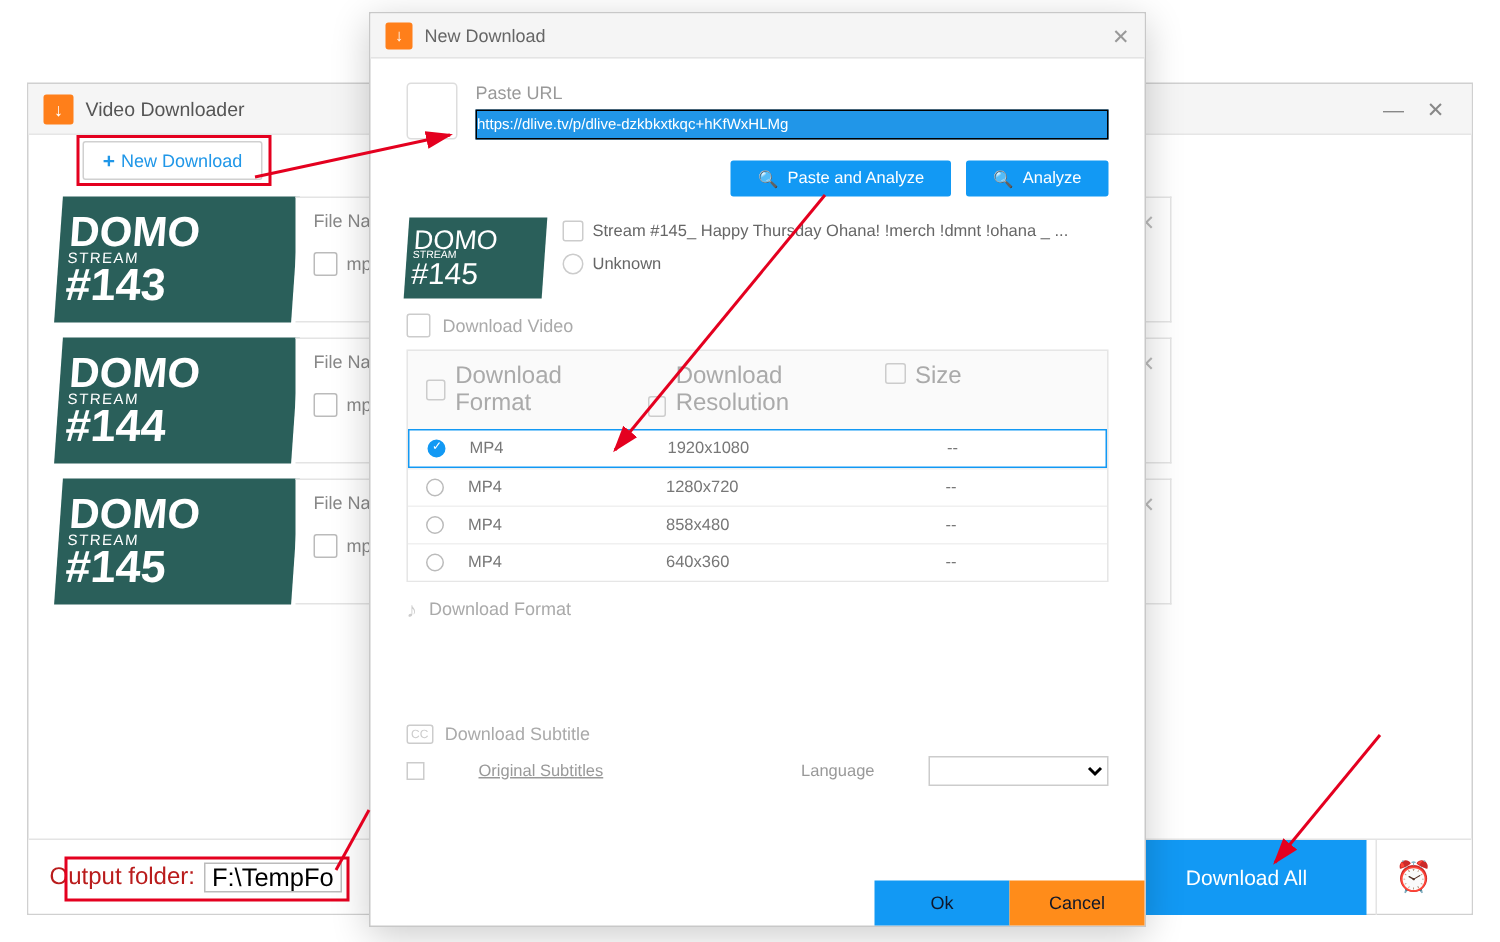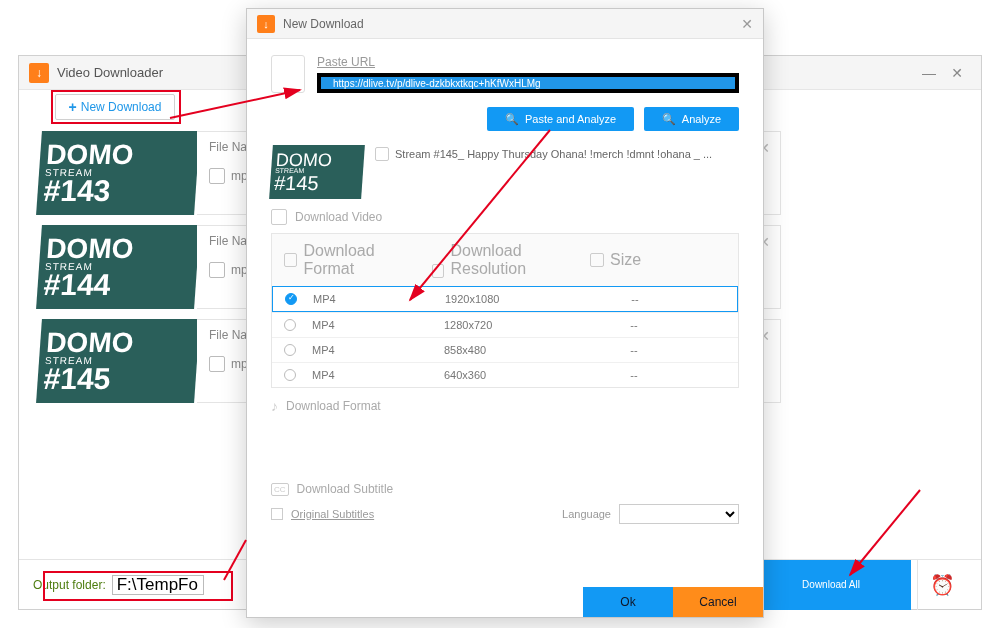--- a/index.html
+++ b/index.html
@@ -21,38 +21,38 @@
   .thumb .l1 { font-size: 28px; font-weight: 900; }
   .thumb .l2 { font-size: 10px; letter-spacing: 1px; }
   .thumb .l3 { font-size: 30px; font-weight: 900; }
   .queue-info { flex: 1; border: 1px solid #e4e4e4; border-left: none; background: #fff; padding: 8px 12px; font-size: 12px; color: #666; position: relative; }
   .queue-info .filelabel { color: #888; margin-bottom: 14px; }
   .queue-info .format { display: flex; align-items: center; gap: 6px; color: #888; }
   .queue-info .format .ico { width: 16px; height: 16px; border: 1px solid #bbb; border-radius: 2px; }
   .queue-info .close { position: absolute; right: 10px; top: 8px; color: #bbb; font-size: 14px; cursor: pointer; }
 
   .footer { position: absolute; left: 0; right: 0; bottom: 0; height: 50px; border-top: 1px solid #e4e4e4; display: flex; align-items: center; padding: 0 14px; gap: 6px; background: #fff; }
-  .footer-label { font-size: 12px; color: #4d7c0f; }
+  .footer-label { font-size: 16px; color: #b91c1c; }
   .folder-input { border: 1px solid #bbb; font-size: 17px; padding: 2px 4px; width: 92px; height: 20px; }
   .folder-highlight { border: 2px solid #e4001f; padding: 3px 6px; position: absolute; left: 24px; bottom: 8px; width: 190px; height: 30px; pointer-events: none; }
-  .dl-all { margin-left: auto; background: #1299f4; color: #fff; height: 50px; width: 160px; border: none; font-size: 10px; cursor: pointer; }
+  .dl-all { margin-left: auto; background: #1299f4; color: #fff; height: 50px; width: 160px; border: none; font-size: 14px; cursor: pointer; }
   .alarm-btn { width: 50px; height: 50px; display: flex; align-items: center; justify-content: center; color: #1299f4; border-left: 1px solid #e4e4e4; font-size: 20px; cursor: pointer; }
 
   
   .modal { position: absolute; left: 246px; top: 8px; width: 518px; height: 610px; background: #fff; border: 1px solid #c8c8c8; box-shadow: 0 6px 24px rgba(0,0,0,0.2); display: flex; flex-direction: column; }
   .modal-title { height: 30px; background: #f5f5f5; display: flex; align-items: center; padding: 0 10px; font-size: 12px; color: #666; border-bottom: 1px solid #e4e4e4; }
   .modal-title .logo { width: 18px; height: 18px; background: #ff7f1a; margin-right: 8px; color: #fff; display: flex; align-items: center; justify-content: center; font-size: 11px; border-radius: 2px; }
   .modal-title .close { margin-left: auto; color: #999; font-size: 14px; cursor: pointer; }
 
   .modal-body { flex: 1; padding: 16px 24px 0 24px; overflow: hidden; position: relative; font-size: 12px; color: #888; }
   .paste-area { display: flex; gap: 12px; align-items: flex-start; }
   .paste-ico { width: 34px; height: 38px; border: 1px solid #ddd; border-radius: 3px; }
   .paste-right { flex: 1; }
-  .paste-label { font-size: 12px; color: #999; margin-bottom: 4px; text-decoration: underline; }
-  .url-input { width: 100%; height: 20px; border: 4px solid #000000; background: #2196e8; color: #fff; font-size: 10px; padding: 0 12px; }
+  .paste-label { font-size: 12px; color: #999; margin-bottom: 4px; }
+  .url-input { width: 100%; height: 20px; border: 1px solid #000000; background: #2196e8; color: #fff; font-size: 10px; padding: 0 0; }
 
   .analyze-row { display: flex; gap: 10px; justify-content: flex-end; margin: 14px 0 14px 0; }
   .btn-blue { background: #1299f4; color: #fff; border: none; height: 24px; font-size: 11px; padding: 0 18px; display: flex; align-items: center; gap: 6px; cursor: pointer; border-radius: 2px; }
 
   .section-head { display: flex; align-items: center; gap: 8px; margin: 8px 0; color: #aaa; font-size: 12px; }
   .section-head .ico { width: 16px; height: 16px; border: 1px solid #ccc; border-radius: 50%; }
   .section-head .ico.sq { border-radius: 2px; }
 
   .info-row { display: flex; gap: 12px; margin-bottom: 10px; }
   .mini-thumb { width: 92px; height: 54px; background: #2a5f5a; color: #fff; font-family: Impact, Arial Black, sans-serif; display: flex; flex-direction: column; justify-content: center; padding-left: 4px; line-height: 0.9; transform: skewX(-4deg); }
@@ -60,32 +60,32 @@
   .mini-thumb .l2 { font-size: 7px; }
   .mini-thumb .l3 { font-size: 20px; }
   .info-text { flex: 1; font-size: 11px; color: #666; padding-top: 2px; }
   .info-text .line { display: flex; align-items: center; gap: 6px; margin-bottom: 8px; }
   .info-text .lico { width: 14px; height: 14px; border: 1px solid #ccc; border-radius: 2px; }
 
   .format-table { border: 1px solid #e6e6e6; background: #fafafa; }
   .ft-head { display: flex; padding: 8px 12px; color: #aaa; font-size: 16px; gap: 8px; }
   .ft-head .c1 { width: 140px; display:flex; align-items:center; gap:6px;}
   .ft-head .c2 { width: 150px; display:flex; align-items:flex-end; gap:6px;}
-  .ft-head .c3 { width: 80px; display:flex; align-items:center; gap:6px;}
+  .ft-head .c3 { width: 80px; display:flex; align-items:flex-start; gap:6px;}
   .ft-head .hico { width:14px; height:14px; border:1px solid #ccc; border-radius:2px;}
   .ft-row { display: flex; padding: 6px 12px; font-size: 11px; color: #777; align-items: center; background:#fff; border-top:1px solid #f0f0f0;}
   .ft-row.sel { border: 1px solid #1299f4; background: #fff; }
   .ft-row .radio { width: 12px; height: 12px; border-radius: 50%; border: 1px solid #bbb; margin-right: 16px; }
   .ft-row.sel .radio { background: #1299f4; border-color:#1299f4; position:relative;}
   .ft-row.sel .radio::after{content:'✓'; color:#fff; font-size:8px; position:absolute; left:2px; top:-1px;}
   .ft-row .c1 { width: 112px; }
   .ft-row .c2 { width: 150px; margin-left: 20px; }
   .ft-row .c3 { width: 80px; text-align:center; }
 
-  .subtitle-row { display:flex; align-items:center; gap:8px; margin:6px 0 0 0; font-size:11px; color:#999; }
+  .subtitle-row { display:flex; align-items:center; gap:36px; margin:6px 0 0 0; font-size:11px; color:#999; }
   .subtitle-row .chk { width:12px; height:12px; border:1px solid #ccc; }
   .subtitle-row .lang-sel { border:1px solid #ccc; width:120px; height:20px; background:#fff; }
 
   .modal-footer { height: 30px; display: flex; justify-content: flex-end; }
   .modal-footer button { width: 90px; border: none; color: #0f172a; font-size: 12px; cursor: pointer; }
   .btn-ok { background: #1299f4; }
   .btn-cancel { background: #ff8c1a; }
 
   
   .arrow-svg { position: absolute; pointer-events: none; }
@@ -193,20 +193,24 @@
     <div class="info-row">
       <div class="mini-thumb">
         <span class="l1">DOMO</span>
         <span class="l2">STREAM</span>
         <span class="l3">#145</span>
       </div>
       <div class="info-text">
         <div class="line">
             <span class="lico"></span>
             <span>Stream #145_ Happy Thursday Ohana! !merch !dmnt !ohana _ ...</span>
+          </div>
+        <div class="line">
+            <span class="lico" style="border-radius:50%"></span>
+            <span>Unknown</span>
           </div>
       </div>
     </div>
 
     <div class="section-head">
       <span class="ico sq"></span>
       <span>Download Video</span>
     </div>
     <div class="format-table">
       <div class="ft-head">

